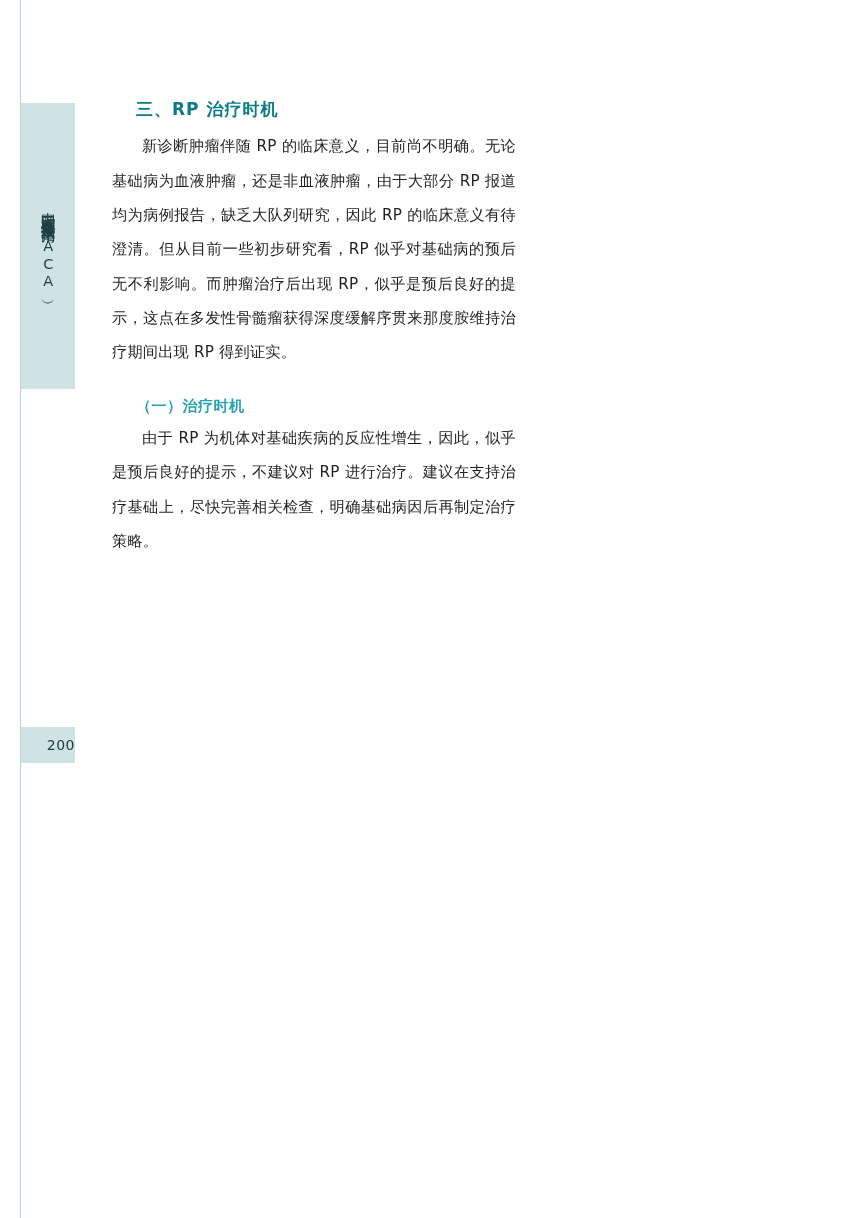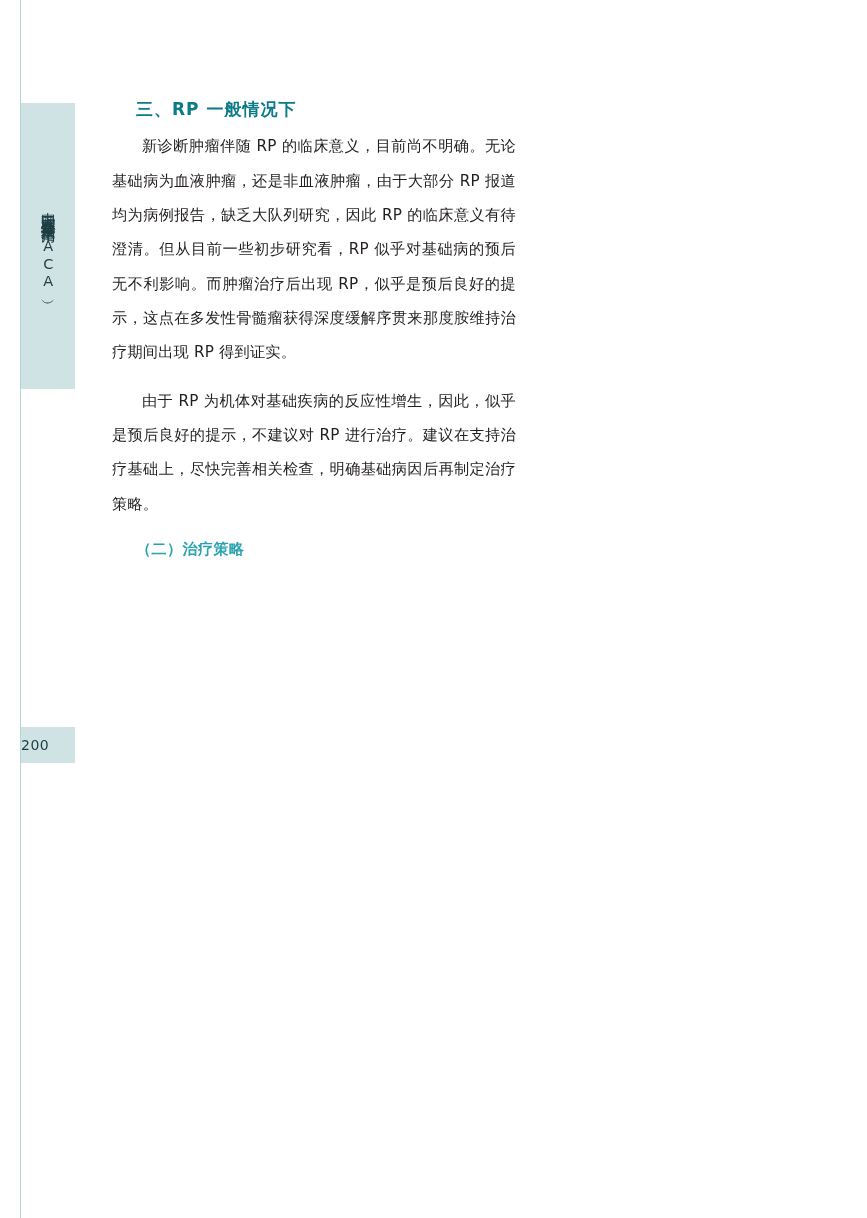--- a/index.html
+++ b/index.html
@@ -63,21 +63,21 @@
   
   .folio {
     position: absolute;
     left: 21px;
     top: 727px;
     width: 54px;
     height: 36px;
     background: #cfe2e4;
     display: flex;
     align-items: center;
-    justify-content: flex-start;
+    justify-content: flex-end;
     font-family: "DejaVu Sans", "Liberation Sans", sans-serif;
     font-size: 14px;
     color: #1d3f44;
     letter-spacing: 0.5px;
   }
 
   
   .column {
     position: absolute;
     left: 112px;
@@ -132,29 +132,29 @@
   <div class="side-tab">
     <div class="side-tab-text">中国肿瘤整合诊治技术指南（CACA）</div>
   </div>
 
   <div class="folio">
     <span>200</span>
   </div>
 
   <div class="column">
 
-    <h2 class="section-head">三、RP 一般情况下</h2>
+    <h2 class="section-head">三、RP 治疗时机</h2>
 
     <p class="body-text">新诊断肿瘤伴随 RP 的临床意义，目前尚不明确。无论基础病为血液肿瘤，还是非血液肿瘤，由于大部分 RP 报道均为病例报告，缺乏大队列研究，因此 RP 的临床意义有待澄清。但从目前一些初步研究看，RP 似乎对基础病的预后无不利影响。而肿瘤治疗后出现 RP，似乎是预后良好的提示，这点在多发性骨髓瘤获得深度缓解序贯来那度胺维持治疗期间出现 RP 得到证实。</p>
 
     <div class="spacer-sm"></div>
 
 
+    <h3 class="sub-head">（一）治疗时机</h3>
 
     <p class="body-text">由于 RP 为机体对基础疾病的反应性增生，因此，似乎是预后良好的提示，不建议对 RP 进行治疗。建议在支持治疗基础上，尽快完善相关检查，明确基础病因后再制定治疗策略。</p>
 
     <div class="spacer-xs"></div>
 
-    <h3 class="sub-head">（二）治疗策略</h3>
 
 
   </div>
 </div>
 
 </body></html>

